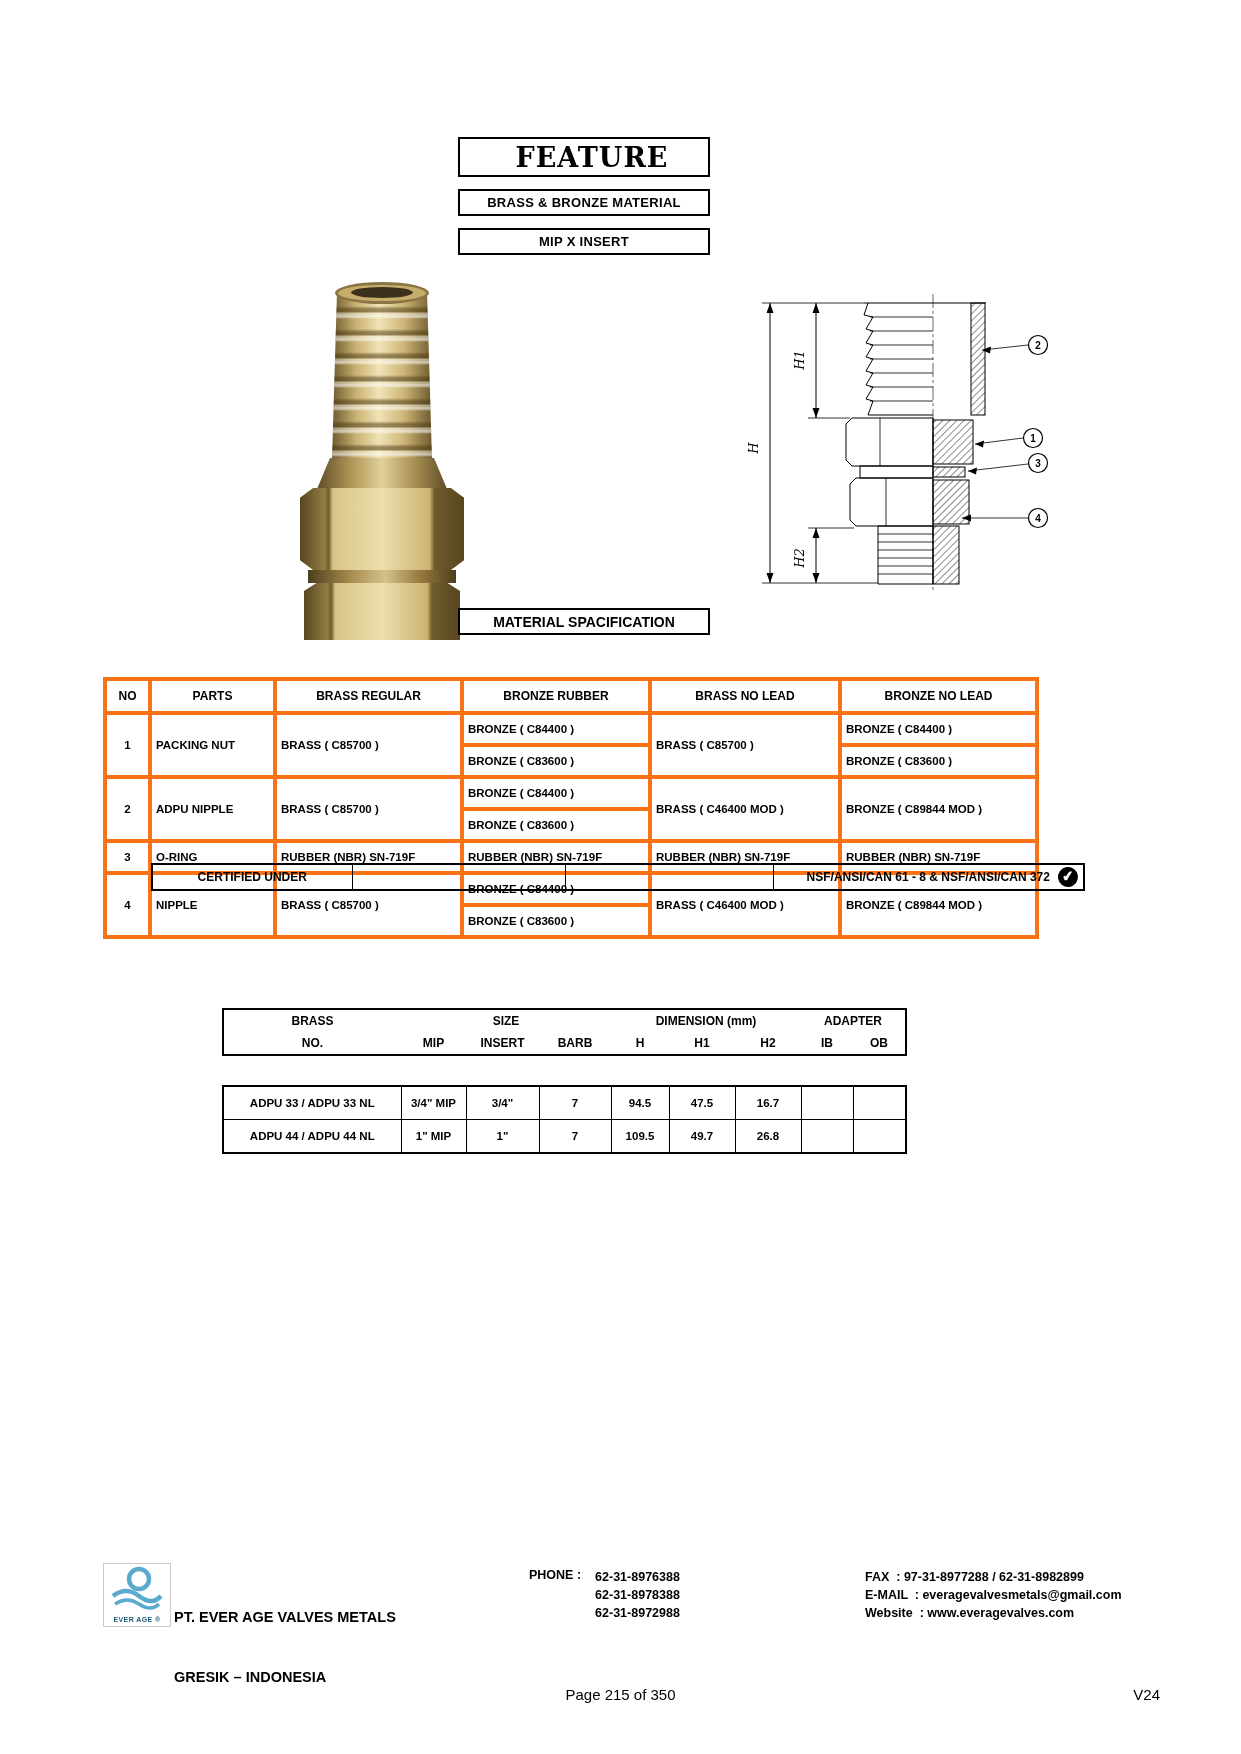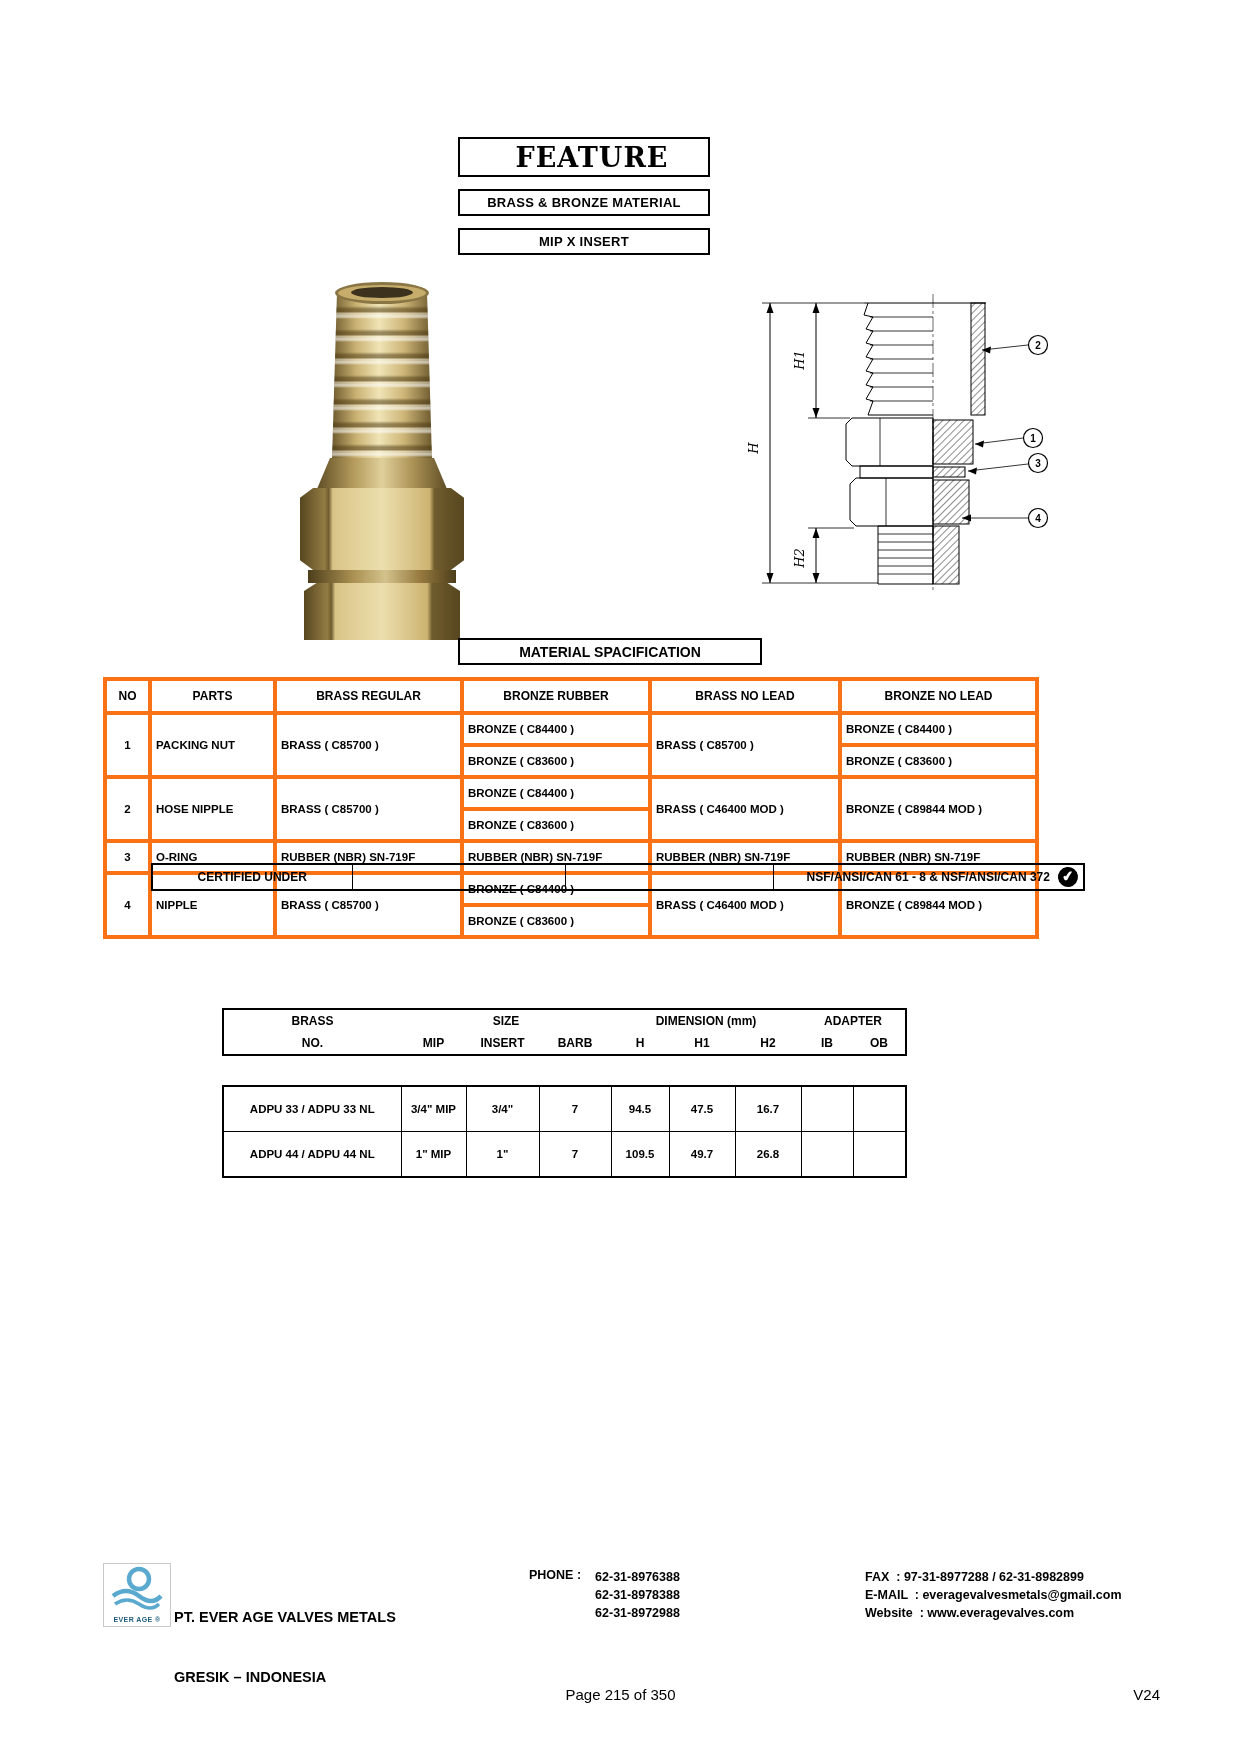--- a/index.html
+++ b/index.html
@@ -16,21 +16,21 @@
     font-family:"DejaVu Serif", serif; font-weight:bold; font-size:25px; letter-spacing:.5px;
     white-space:pre;
   }
   .feature-box {
     left:458px; top:137px; width:252px; height:40px;
     font-family:"DejaVu Serif", serif; font-weight:bold; font-size:27px; letter-spacing:1px;padding-left:16px;
   }
   .badge { left:458px; width:252px; height:27px; font-weight:bold; font-size:13px; letter-spacing:.3px; }
   .badge1 { top:189px; }
   .badge2 { top:228px; }
-  .spec-head { left:458px; top:638px; width:304px; height:27px; font-weight:bold; font-size:14px; }
+  .spec-head { left:458px; top:608px; width:252px; height:27px; font-weight:bold; font-size:14px; }
 
   
   .photo { left:273px; top:282px; width:218px; height:358px; overflow:hidden; }
   .photo > div { position:absolute; }
   .p-barb {
     left:59px; top:10px; width:100px; height:168px;
     clip-path: polygon(5% 0, 95% 0, 100% 100%, 0 100%);
     background:
       repeating-linear-gradient(180deg, rgba(255,255,255,.55) 0 2px, rgba(120,95,40,0) 4px 14px, rgba(70,52,14,.5) 17px 20px, rgba(255,255,255,.4) 21px 23px),
       linear-gradient(90deg,#6d5a2e 0%,#c9b172 24%,#f0e4b6 47%,#cdb577 72%,#6d5a2e 100%);
@@ -84,21 +84,21 @@
   .cert-icon {
     position:absolute; right:5px; top:2px; width:20px; height:20px; border-radius:50%;
     background:#000; color:#fff; font-size:14px; line-height:19px; text-align:center;
     transform:rotate(-8deg); font-weight:bold;
   }
 
   .spec-header-table { position:absolute; left:222px; top:1008px; width:683px; border:2px solid #000; font-size:12px; font-weight:bold; }
   .spec-header-table td { border:none; height:23px; text-align:center; padding:0 2px; }
 
   .spec-data-table { position:absolute; left:222px; top:1085px; width:683px; border:2px solid #000; font-size:11.5px; font-weight:bold; }
-  .spec-data-table td { border:1px solid #000; height:24px; text-align:center; padding:16px 2px; white-space:nowrap; overflow:hidden; }
+  .spec-data-table td { border:1px solid #000; height:24px; text-align:center; padding:10px 2px; white-space:nowrap; overflow:hidden; }
 
   
   .logo-box { left:103px; top:1563px; width:68px; height:64px; border:1px solid #c9c9c9; background:#fff; text-align:center; }
   .logo-text { position:absolute; bottom:3px; left:0; right:0; font-size:7px; letter-spacing:.4px; color:#1f5b7a; font-weight:bold; }
   .company { left:174px; top:1567px; font-size:14.5px; font-weight:bold; line-height:20px; white-space:pre; }
   .phone-block { left:529px; top:1568px; font-size:12.5px; font-weight:bold; display:flex; }
   .phone-label { white-space:pre; margin-right:14px; }
   .phone-nums div { line-height:18px; }
   .contact-block { left:865px; top:1568px; font-size:12.5px; font-weight:bold; }
   .contact-block div { line-height:18px; white-space:pre; }
@@ -235,21 +235,21 @@
       <td>BRONZE ( C84400 )</td>
       <td rowspan="2">BRASS ( C85700 )</td>
       <td>BRONZE ( C84400 )</td>
     </tr>
     <tr>
       <td>BRONZE ( C83600 )</td>
       <td>BRONZE ( C83600 )</td>
     </tr>
     <tr>
       <td class="c" rowspan="2">2</td>
-      <td rowspan="2">HOSE NIPPLE</td>
+      <td rowspan="2">ADPU NIPPLE</td>
       <td rowspan="2">BRASS ( C85700 )</td>
       <td>BRONZE ( C84400 )</td>
       <td rowspan="2">BRASS ( C46400 MOD )</td>
       <td rowspan="2">BRONZE ( C89844 MOD )</td>
     </tr>
     <tr>
       <td>BRONZE ( C83600 )</td>
     </tr>
     <tr class="row-h24">
       <td class="c">3</td>

